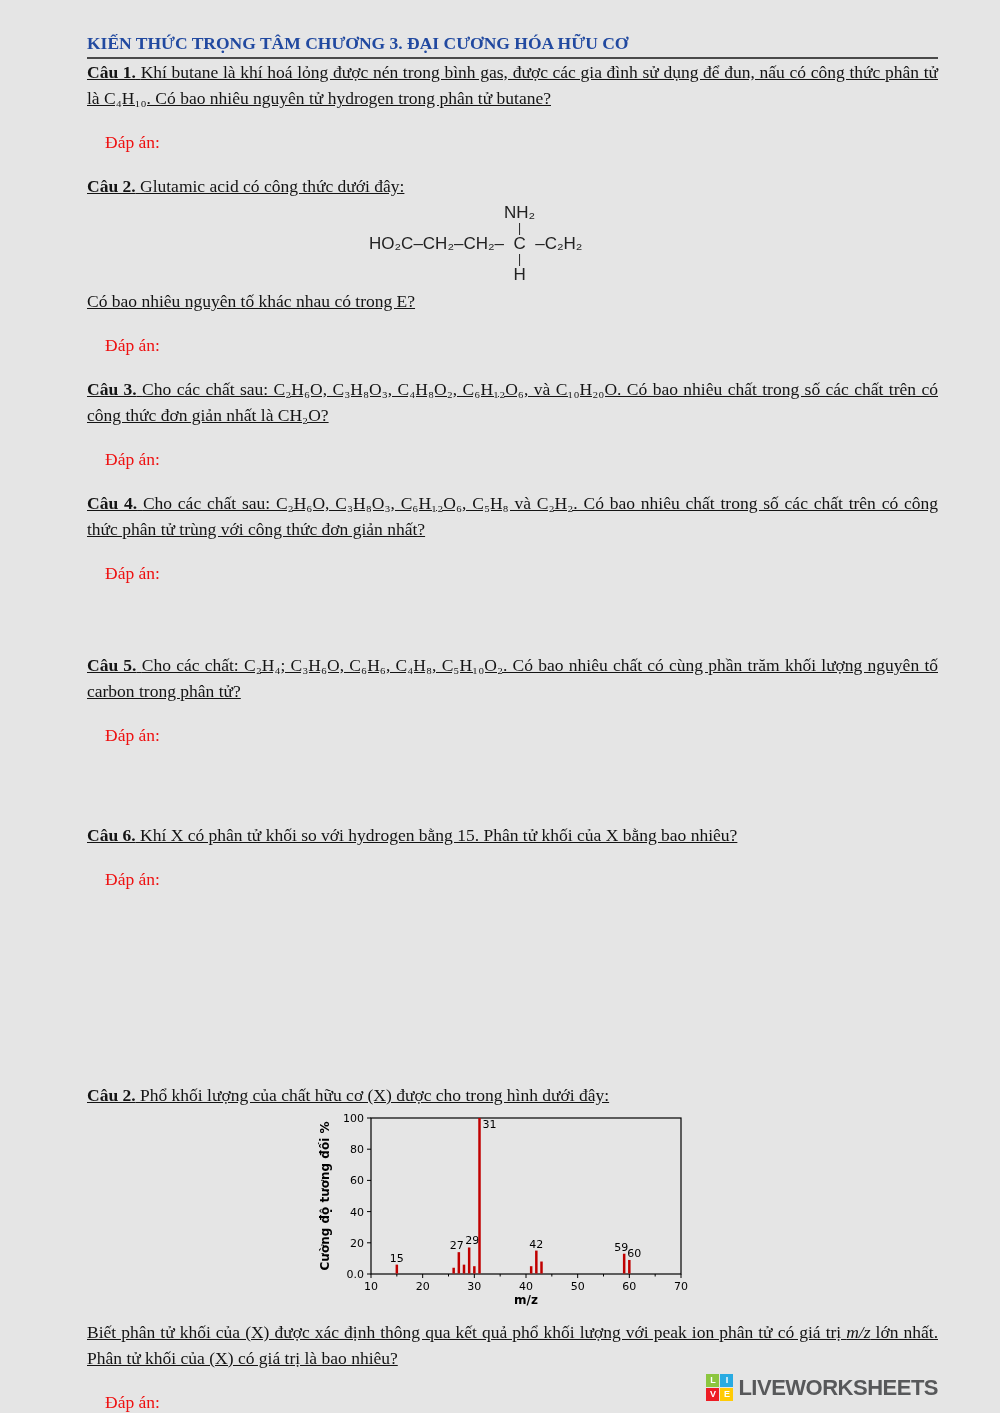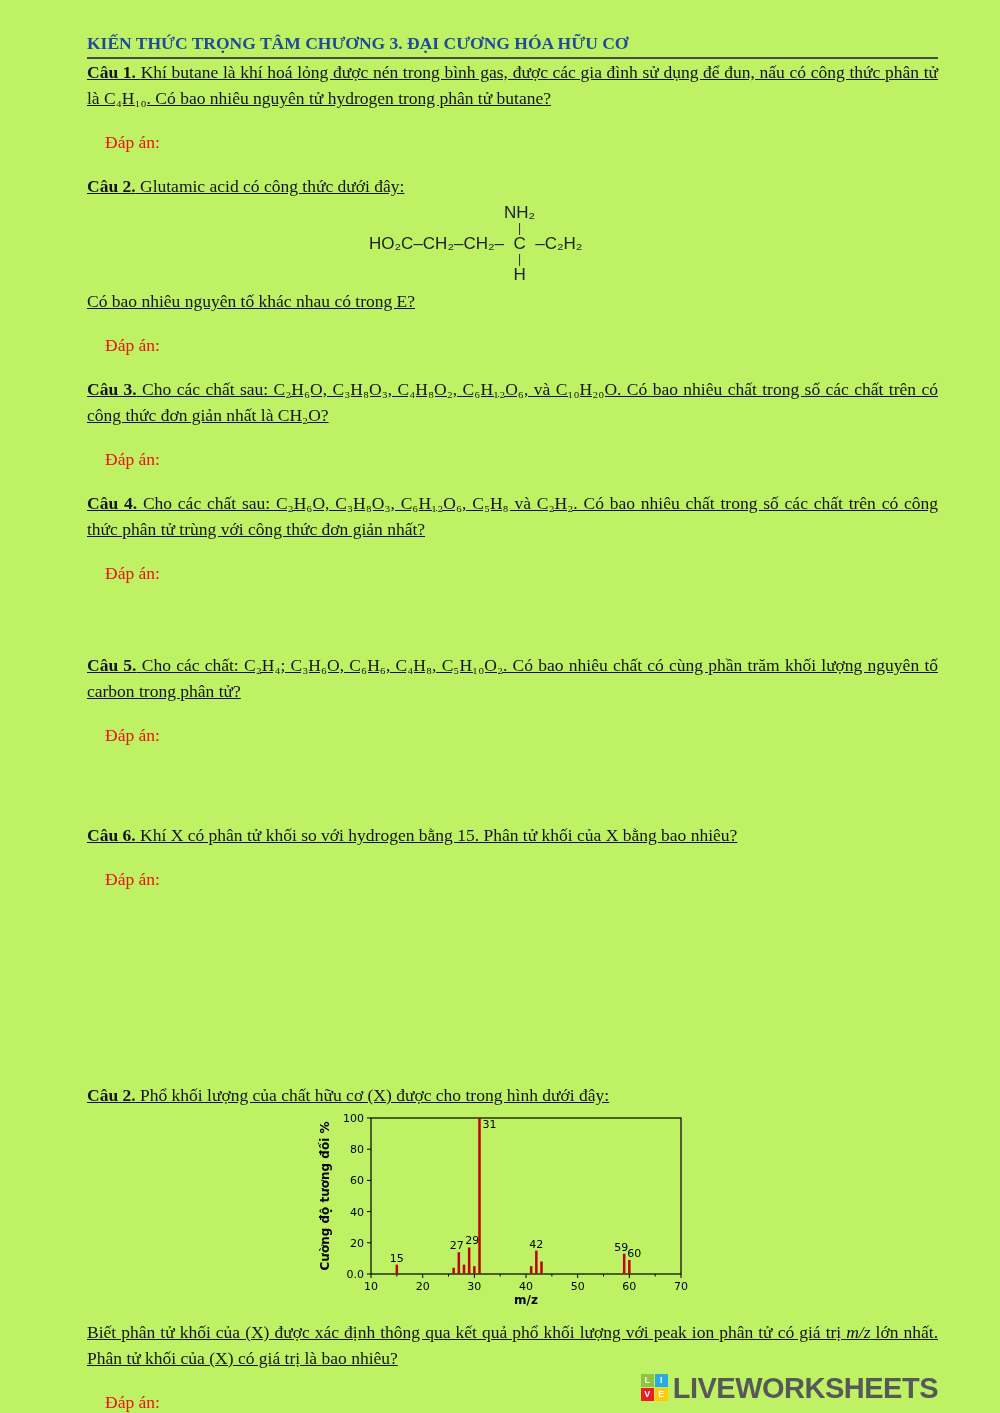--- a/index.html
+++ b/index.html
@@ -5,21 +5,21 @@
   html,body { margin:0; padding:0; background:#ffffff; }
   .page {
     position:relative;
     width:1000px; height:1413px;
     box-sizing:border-box;
     padding:30px 62px 0 87px;
     font-family:"Liberation Serif", serif;
     font-size:17.5px; line-height:26px;
     color:#141414;
     overflow:hidden;
-    background:#bef264;
+    background:#e5e5e5;
   }
   .title {
     margin:0; padding:0 0 1px 0;
     font-size:17.5px; line-height:26px;
     font-weight:bold;
     color:#2149a0;
     border-bottom:2px solid #4a4a4a;
   }
   .para { margin:0; text-align:justify;text-decoration:underline; }
   .qnum { font-weight:bold; }
@@ -52,21 +52,21 @@
     display:grid; grid-template-columns:13px 13px; grid-template-rows:13px 13px;
     gap:1px;
   }
   .logo-square {
     width:13px; height:13px;
     color:#ffffff; font-family:"Liberation Sans", sans-serif;
     font-size:9px; font-weight:bold; line-height:13px; text-align:center;
   }
   .logo-text {
     font-family:"Liberation Sans", sans-serif;
-    font-size:29px; font-weight:bold; letter-spacing:-0.5px;
+    font-size:22px; font-weight:bold; letter-spacing:-0.5px;
     color:#57585a;
   }
 </style>
 </head>
 <body>
 
 <div class="page">
 
   <h1 class="title">KIẾN THỨC TRỌNG TÂM CHƯƠNG 3. ĐẠI CƯƠNG HÓA HỮU CƠ</h1>
 

